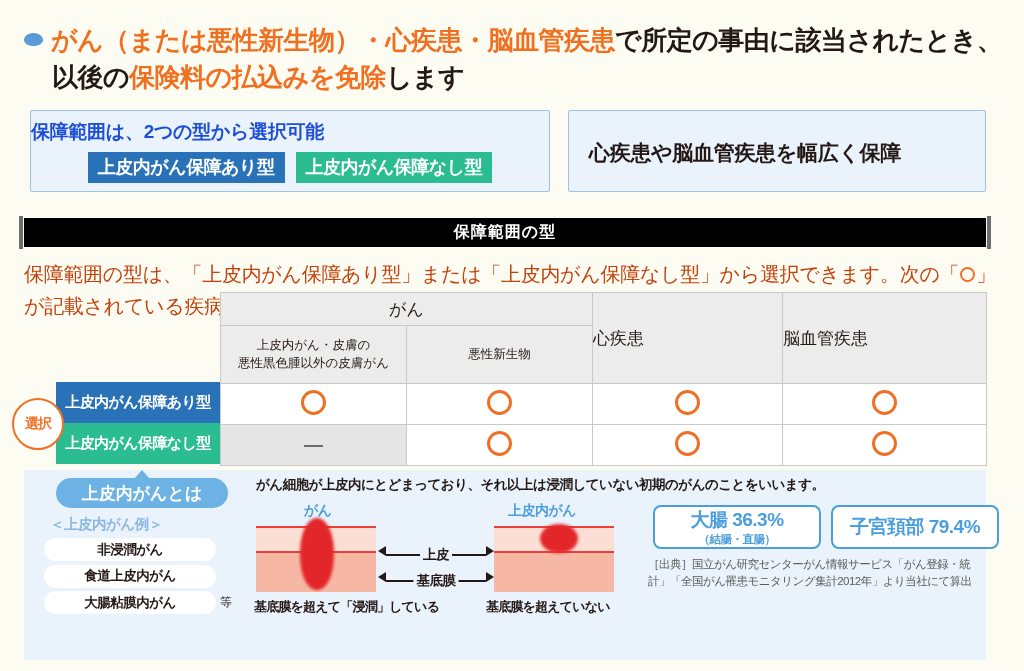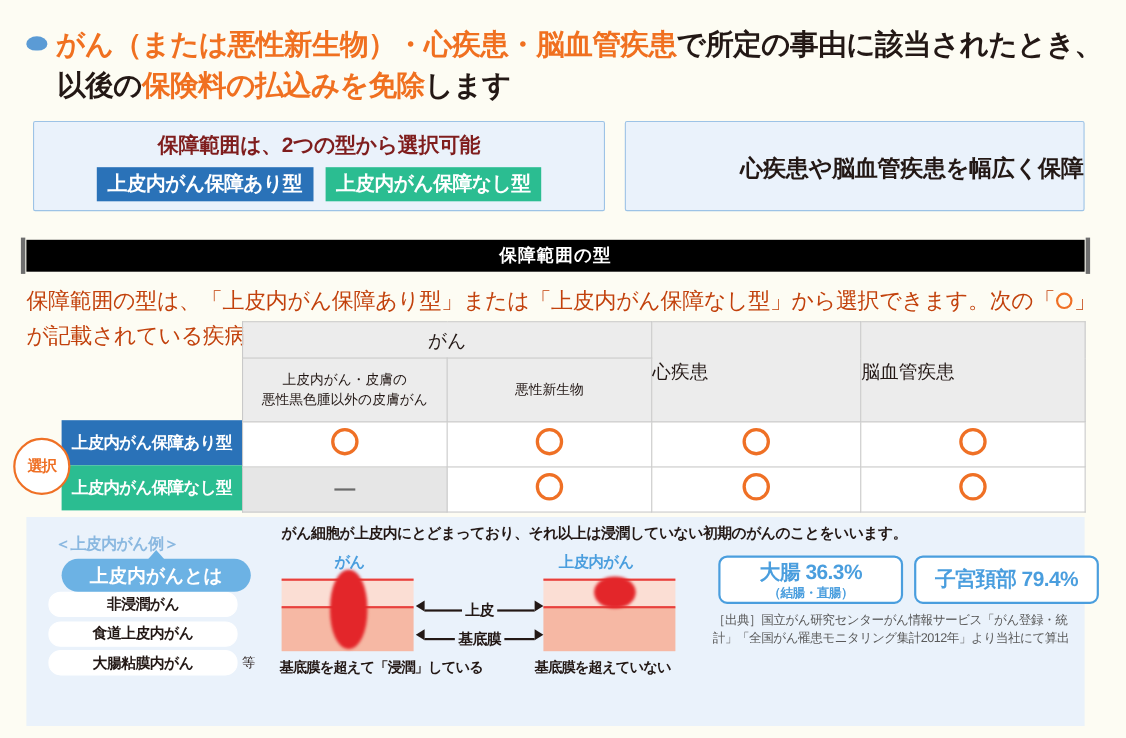--- a/index.html
+++ b/index.html
@@ -32,33 +32,33 @@
   .hl-line2{padding-left:28px;}
 
   
   .box{
     position:absolute;border:1px solid #9dc3e6;background:#eaf2fb;
     box-sizing:border-box;border-radius:2px;
   }
   #box-left{left:30px;top:110px;width:520px;height:82px;}
   #box-right{left:568px;top:110px;width:418px;height:82px;}
   .box-title{
-    text-align:center;font-size:19px;font-weight:bold;color:#7f1d1d;
+    text-align:left;font-size:19px;font-weight:bold;color:#1d4ed8;
     margin-top:8px;letter-spacing:-0.3px;
   }
   .badge-row{display:flex;justify-content:center;gap:11px;margin-top:7px;}
   .type-badge{
     font-size:18px;font-weight:bold;color:#fff;
     padding:3px 10px 4px;letter-spacing:-0.5px;white-space:nowrap;
   }
   .badge-blue{background:#2a72b8;}
   .badge-green{background:#2bbd91;}
   .box-right-text{
-    text-align:right;font-size:21px;font-weight:bold;color:#231815;
-    margin-top:28px;letter-spacing:-0.3px;
+    text-align:left;font-size:21px;font-weight:bold;color:#231815;
+    margin-top:28px;letter-spacing:-0.3px;margin-left:20px;
   }
 
   
   #section-bar{
     position:absolute;left:24px;top:218px;width:962px;height:29px;
     background:#000000;display:flex;align-items:center;justify-content:center;
   }
   #section-bar:before,#section-bar:after{
     content:"";position:absolute;top:-2px;width:4px;height:33px;background:#6e6e6e;
   }
@@ -297,22 +297,22 @@
   </tbody>
     </table>
 
   <div class="row-label" id="row-label-ari">上皮内がん保障あり型</div>
   <div class="row-label" id="row-label-nashi">上皮内がん保障なし型</div>
   <div id="select-badge">選択</div>
 
   <div id="bottom-panel">
 
     <div id="what-is-panel">
+      <div id="what-is-pill">上皮内がんとは</div>
       <div id="examples-heading">＜上皮内がん例＞</div>
-      <div id="what-is-pill">上皮内がんとは</div>
 
       <div class="example-row">
         <span class="example-pill">非浸潤がん</span>
       </div>
       <div class="example-row">
         <span class="example-pill">食道上皮内がん</span>
       </div>
       <div class="example-row">
         <span class="example-pill">大腸粘膜内がん</span>
         <span class="example-suffix">等</span>

